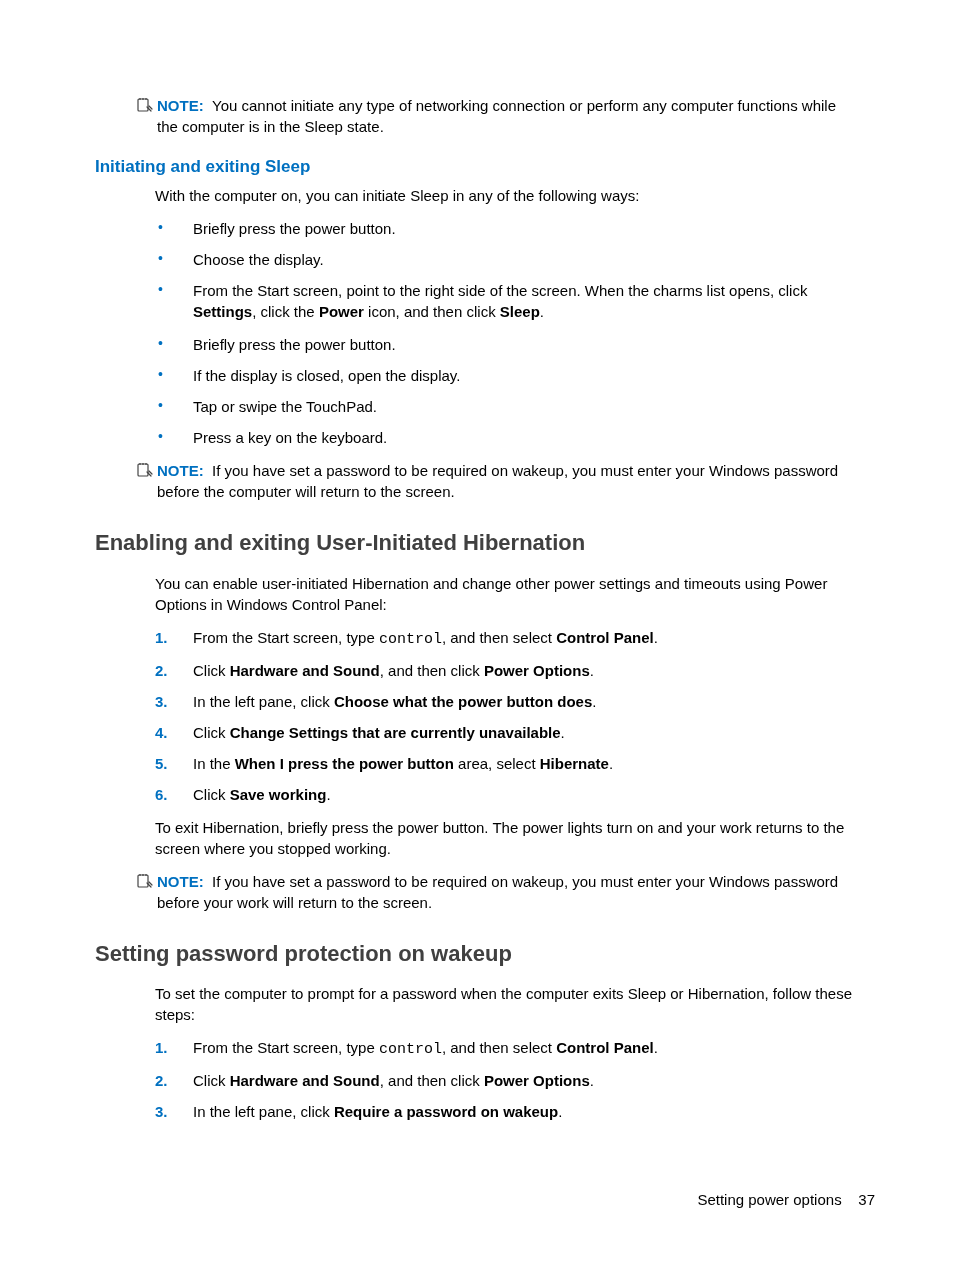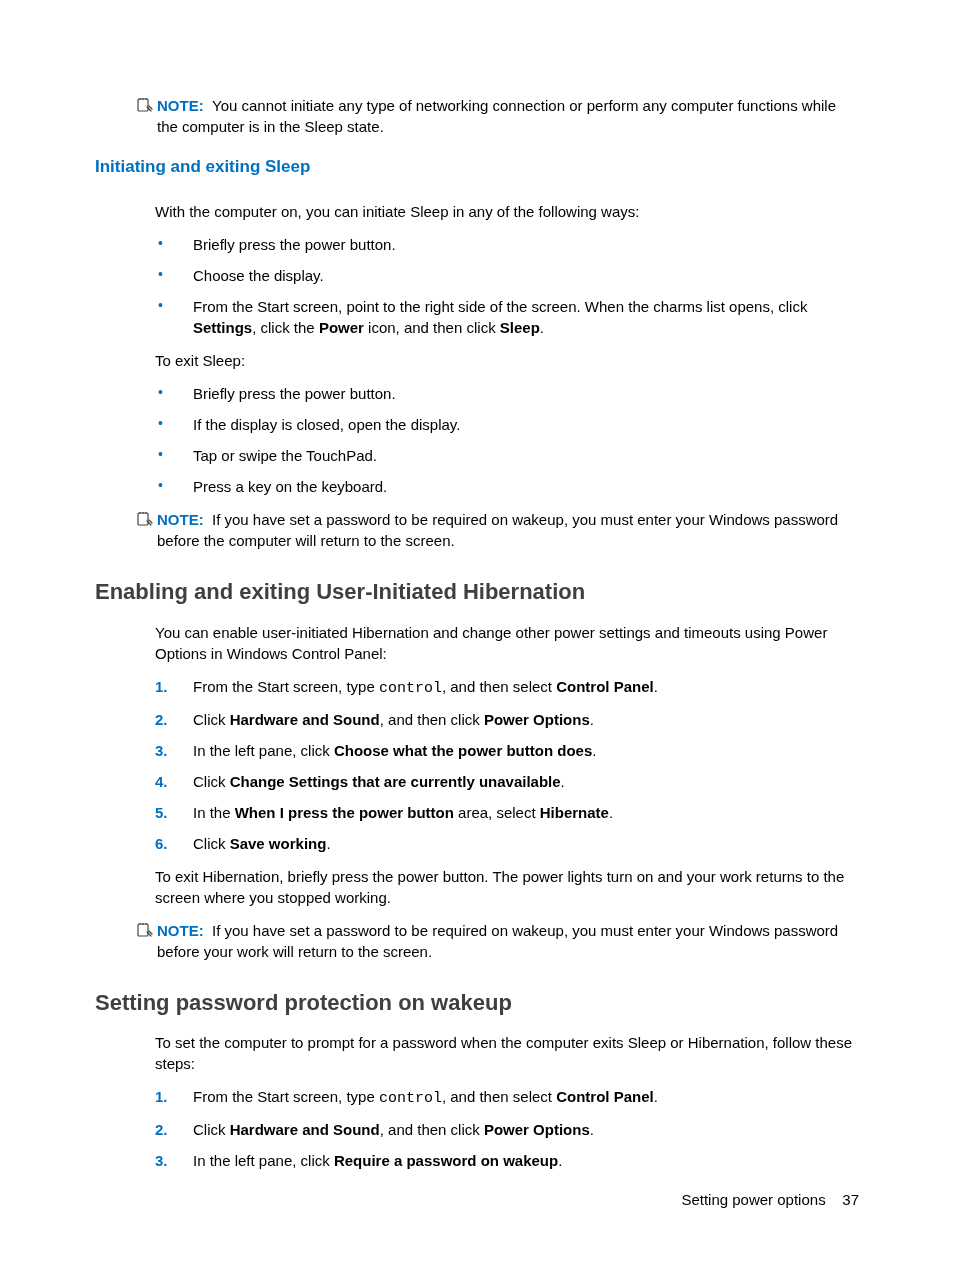--- a/index.html
+++ b/index.html
@@ -31,21 +31,21 @@
   }
   .note-label {
     color: #0070c0;
     font-weight: bold;
   }
   .h3 {
     color: #0070c0;
     font-weight: bold;
     font-size: 17px;
     margin-top: 18px;
-    margin-bottom: 22px;
+    margin-bottom: 6px;
   }
   .h2 {
     color: #404040;
     font-weight: bold;
     font-size: 22px;
     margin-top: 26px;
     margin-bottom: 14px;
   }
   .body-indent {
     margin-left: 60px;
@@ -87,21 +87,21 @@
     left: 0;
     top: 0;
     color: #0070c0;
     font-weight: bold;
   }
   .mono { font-family: "Courier New", monospace; }
   .b { font-weight: bold; }
   .footer {
     position: absolute;
     bottom: 60px;
-    right: 95px;
+    right: 79px;
     font-size: 15px;
   }
   .note-wrap {
     margin-left: 40px;
   }
 </style>
 </head>
 <body>
 
 <div class="note-block note-wrap">
@@ -121,21 +121,20 @@
 
 <div class="h3">Initiating and exiting Sleep</div>
 
 <div class="body-indent">
   <div class="para">With the computer on, you can initiate Sleep in any of the following ways:</div>
   <ul class="bullets">
     <li><span>Briefly press the power button.</span></li>
     <li><span>Choose the display.</span></li>
     <li><span>From the Start screen, point to the right side of the screen. When the charms list opens, click </span><span class="b">Settings</span><span>, click the </span><span class="b">Power</span><span> icon, and then click </span><span class="b">Sleep</span><span>.</span></li>
   </ul>
-  <div class="para">To exit Sleep:</div>
   <ul class="bullets">
     <li><span>Briefly press the power button.</span></li>
     <li><span>If the display is closed, open the display.</span></li>
     <li><span>Tap or swipe the TouchPad.</span></li>
     <li><span>Press a key on the keyboard.</span></li>
   </ul>
 </div>
 
 <div class="note-block note-wrap">
   <span class="note-icon">

